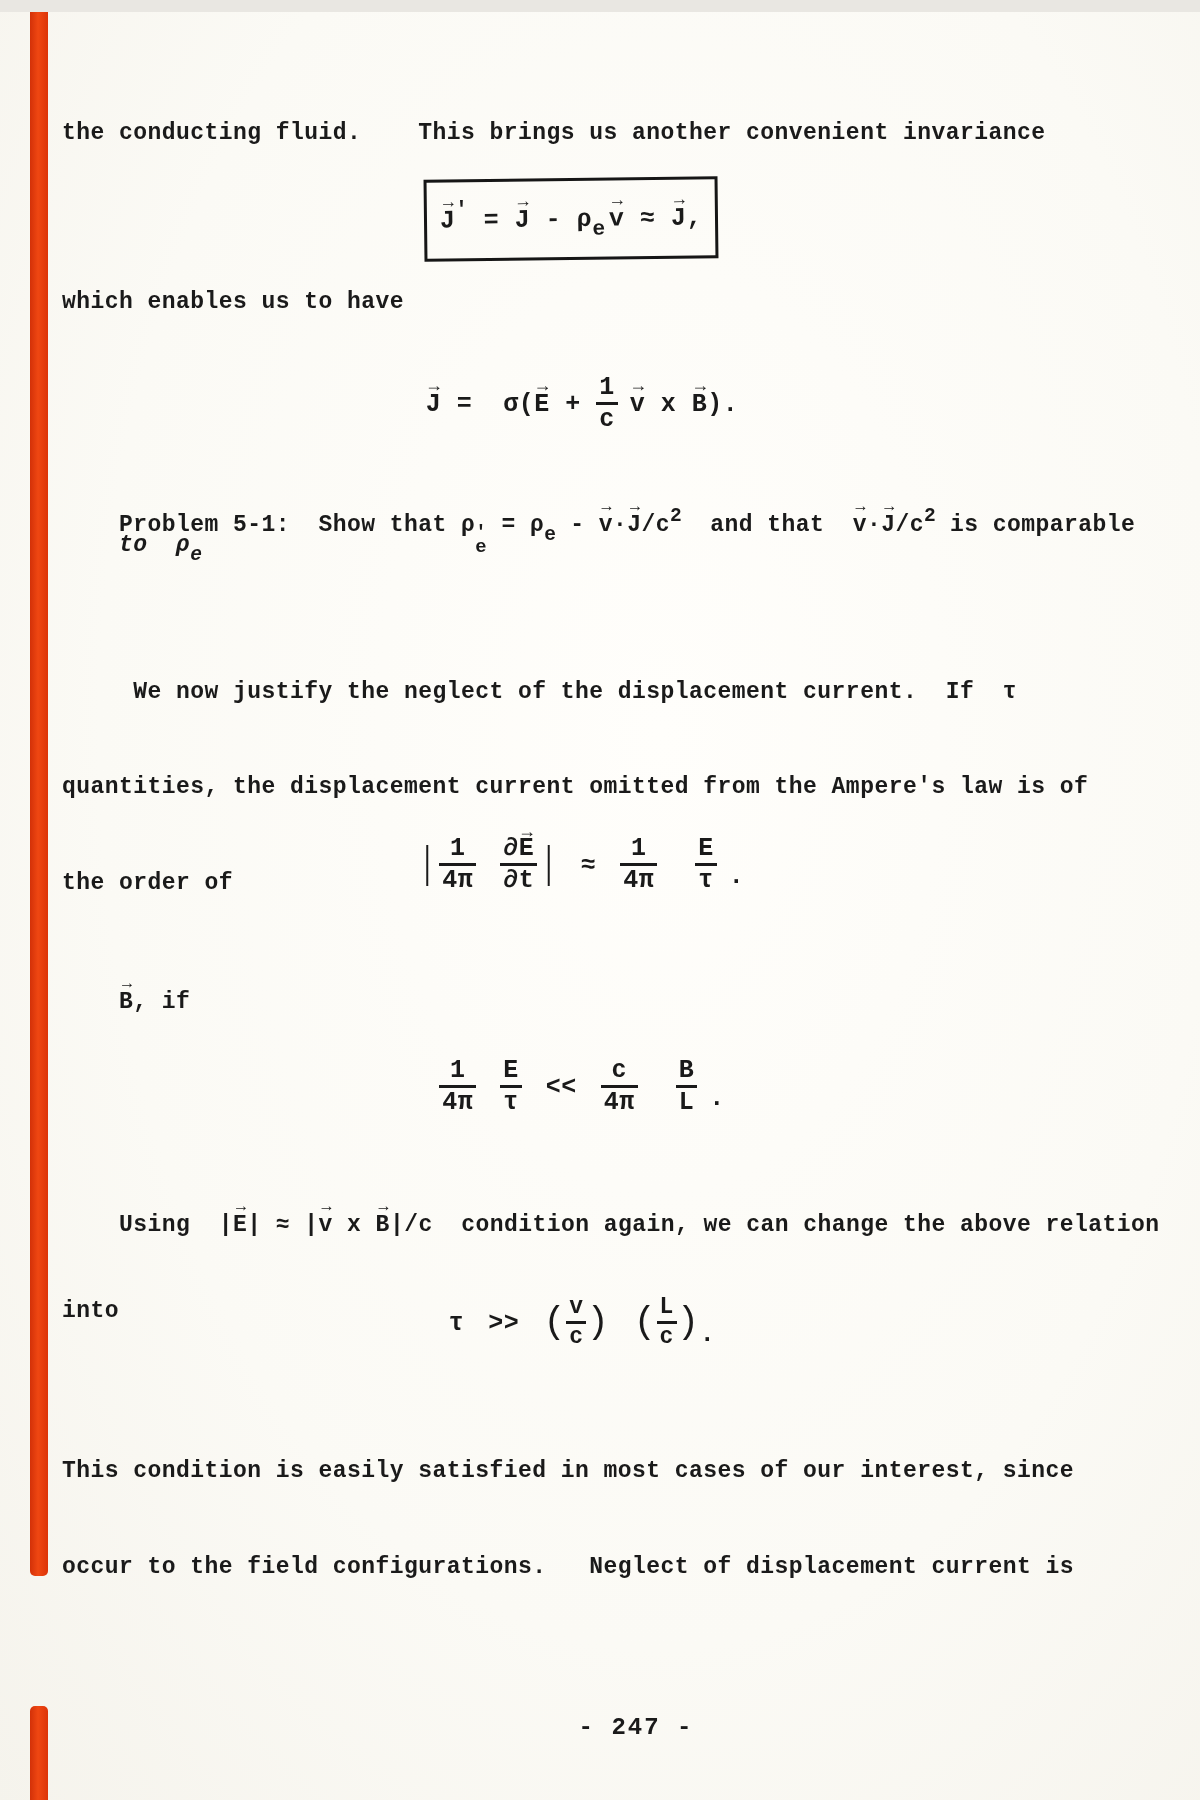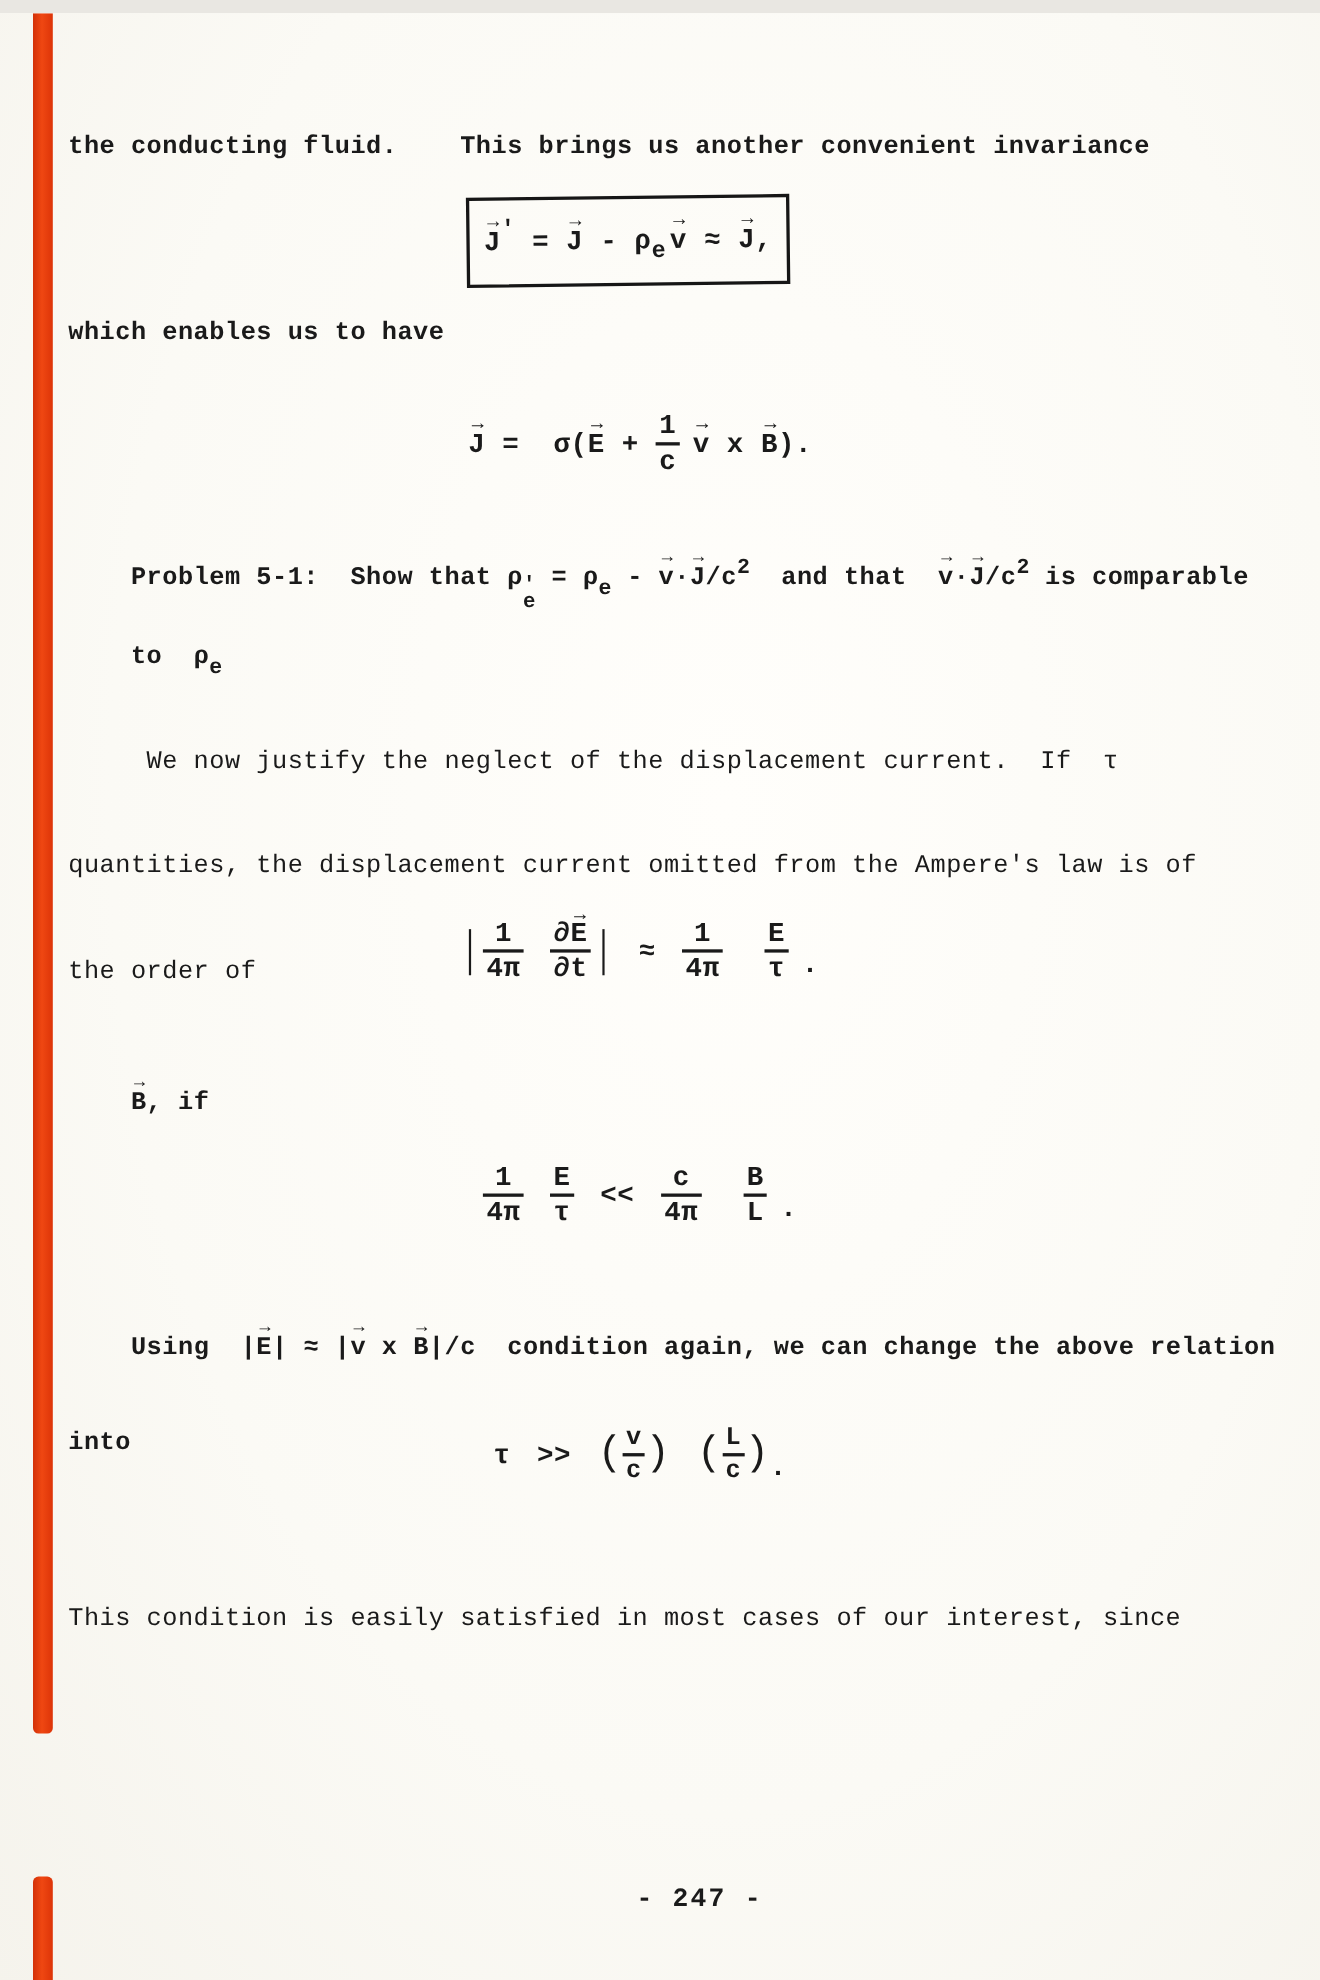--- a/index.html
+++ b/index.html
@@ -13,21 +13,21 @@
     color:#1a1a1a;
   }
   .stripe { position:absolute; left:30px; width:18px; background:linear-gradient(90deg,#d33108,#ef4712 45%,#dd3408); }
   .stripe.top { top:0; height:1564px; border-radius:0 0 5px 5px; }
   .stripe.bottom { top:1694px; height:106px; border-radius:5px 5px 0 0; }
 
   .line {
     position:absolute; left:62px; white-space:pre;
     font-weight:700; font-size:23px; line-height:30px; letter-spacing:0.45px;
   }
-  .pblock { position:absolute; left:62px; white-space:pre; font-weight:400; font-size:23px; letter-spacing:0.45px; }
+  .pblock { position:absolute; left:62px; white-space:pre; font-weight:700; font-size:23px; letter-spacing:0.45px; }
   .pblock > div { height:43.4px; }
   .pblock.wide > div { height:44px; }
 
   .eq {
     position:absolute; left:62px; width:1040px;
     display:flex; justify-content:center; align-items:center;
     font-weight:700; font-size:25px; letter-spacing:0.5px; white-space:pre;
   }
   .tok { white-space:pre; }
   .frac { display:inline-flex; flex-direction:column; align-items:center; line-height:1.12; }
@@ -67,21 +67,21 @@
 
   <div class="line" style="top:275px;">which enables us to have</div>
 
   <div class="eq" style="top:352px; height:80px;">
     <span class="vec"><span class="arr">→</span><span class="tok">J</span></span><span class="tok"> =  </span><span class="tok">σ(</span><span class="vec"><span class="arr">→</span><span class="tok">E</span></span><span class="tok"> + </span><span class="frac"><span class="num">1</span><span class="den">c</span></span><span class="vec g1"><span class="arr">→</span><span class="tok">v</span></span><span class="tok"> x </span><span class="vec"><span class="arr">→</span><span class="tok">B</span></span><span class="tok">).</span>
   </div>
 
   <div class="line" style="top:468px;">
     <span class="tok">Problem 5-1:  Show that </span><span class="tok">ρ</span><span class="pstack"><span>'</span><span>e</span></span><span class="tok"> = </span><span class="tok">ρ</span><span class="sub tok">e</span><span class="tok"> - </span><span class="vec"><span class="arr">→</span><span class="tok">v</span></span><span class="tok">·</span><span class="vec"><span class="arr">→</span><span class="tok">J</span></span><span class="tok">/c</span><span class="sup tok">2</span><span class="tok">  and that  </span><span class="vec"><span class="arr">→</span><span class="tok">v</span></span><span class="tok">·</span><span class="vec"><span class="arr">→</span><span class="tok">J</span></span><span class="tok">/c</span><span class="sup tok">2</span><span class="tok"> is comparable</span>
   </div>
-  <div class="line" style="top:540px;">
+  <div class="line" style="top:488px;font-style:italic;">
     <span class="tok">to  </span><span class="tok">ρ</span><span class="sub tok">e</span>
   </div>
 
   <div class="pblock" style="top:615px;">
     <div>     We now justify the neglect of the displacement current.  If  τ</div>
     <div>quantities, the displacement current omitted from the Ampere's law is of</div>
     <div>the order of</div>
   </div>
 
   <div class="eq" style="top:808px; height:90px;">
@@ -100,17 +100,18 @@
     <span class="tok">Using  |</span><span class="vec"><span class="arr">→</span><span class="tok">E</span></span><span class="tok">| ≈ |</span><span class="vec"><span class="arr">→</span><span class="tok">v</span></span><span class="tok"> x </span><span class="vec"><span class="arr">→</span><span class="tok">B</span></span><span class="tok">|/c  condition again, we can change the above relation</span>
   </div>
   <div class="line" style="top:1284px;">into</div>
 
   <div class="eq" style="top:1278px; height:66px;">
     <span class="tok">τ</span><span class="tok g2">&gt;&gt;</span><span class="paren g2">(</span><span class="frac" style="font-size:0.92em;"><span class="num">v</span><span class="den">c</span></span><span class="paren">)</span><span class="paren g2">(</span><span class="frac" style="font-size:0.92em;"><span class="num">L</span><span class="den">c</span></span><span class="paren">)</span><span class="tok eqdot">.</span>
   </div>
 
   <div class="pblock wide" style="top:1394px;">
     <div>This condition is easily satisfied in most cases of our interest, since</div>
+    <div>occur to the field configurations.   Neglect of displacement current is</div>
   </div>
 
   <div class="pagenum">- 247 -</div>
 
 </div>
 
 </body></html>

